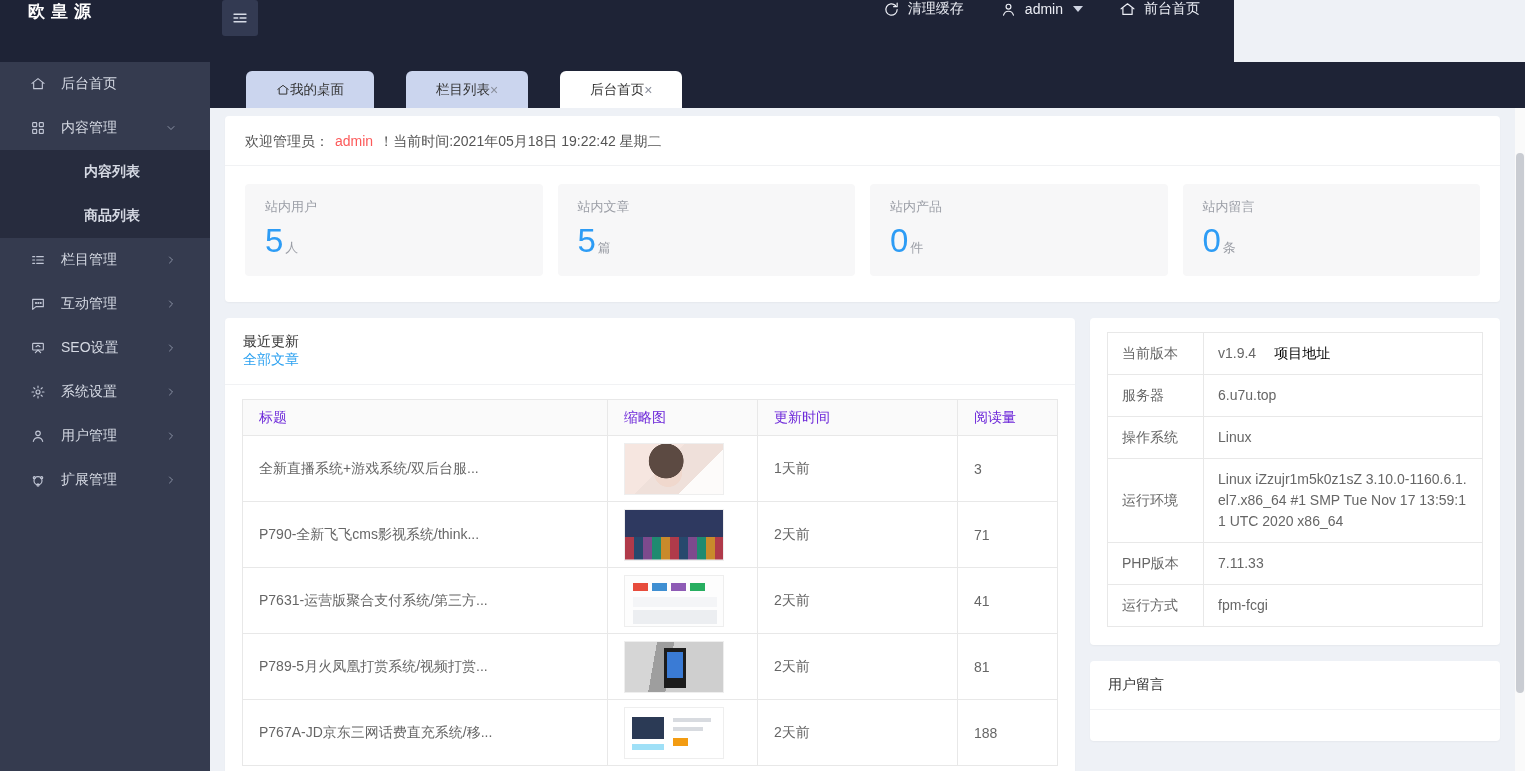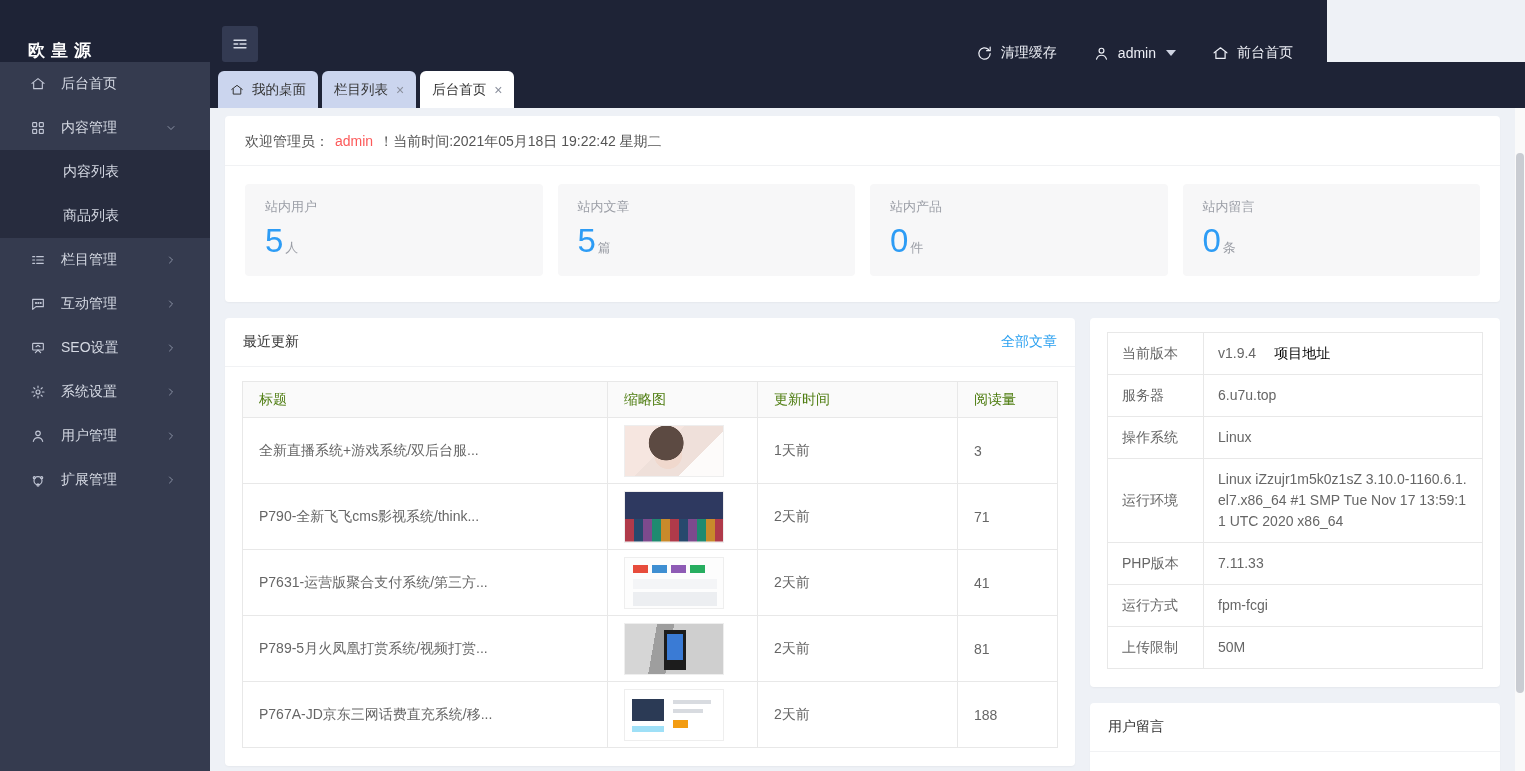--- a/index.html
+++ b/index.html
@@ -1,66 +1,66 @@
 <!DOCTYPE html>
 <html><head>
 <meta charset="utf-8">
 <style>
   * { margin:0; padding:0; box-sizing:border-box; }
   html,body { background:#eef1f6; }
   body { font-family:"Liberation Sans","DejaVu Sans",sans-serif; }
   .app { position:relative; width:1525px; height:771px; overflow:hidden; background:#eef1f6; }
 
   
-  .topbar { position:absolute; left:0; top:0; width:1327px; height:62px; background:#1e2336; display:flex; align-items:flex-end; z-index:30; }
+  .topbar { position:absolute; left:0; top:0; width:1234px; height:62px; background:#1e2336; display:flex; align-items:flex-start; z-index:30; }
   .logo { width:210px; padding-left:28px; color:#fff; font-size:17px; font-weight:bold; letter-spacing:6px; }
   .menu-toggle { width:36px; height:36px; margin-left:12px; background:#333a52; border:none; border-radius:3px; color:#d7dbe6; display:flex; align-items:center; justify-content:center; cursor:pointer; }
   .topbar-right { margin-left:auto; display:flex; align-items:center; gap:36px; padding-right:34px; color:#eceef5; font-size:14px; }
   .tb-item { display:flex; align-items:center; gap:8px; cursor:pointer; }
   .caret { width:0; height:0; border-left:5px solid transparent; border-right:5px solid transparent; border-top:6px solid #cfd4e2; margin-left:2px; }
   .ic { display:inline-flex; }
   .ic svg { stroke:currentColor; fill:none; stroke-width:1.7; stroke-linecap:round; stroke-linejoin:round; }
 
   
   .sidebar { position:absolute; left:0; top:62px; width:210px; height:709px; background:#353b4f; z-index:20; color:#d5d9e3; }
   .side-item { height:44px; display:flex; align-items:center; padding:0 18px 0 30px; font-size:14px; cursor:pointer; }
   .side-item .ic { margin-right:15px; color:#c2c7d6; }
   .side-item .chev { margin-left:auto; color:#9aa0b4; }
   .submenu { background:#272c3e; }
-  .submenu .side-item { padding-left:63px; }
+  .submenu .side-item { padding-left:84px;font-weight:bold; }
 
   
   .tabstrip { position:absolute; left:210px; top:62px; width:1315px; height:46px; background:#1e2336; display:flex; align-items:flex-end; padding-left:8px; z-index:25; }
-  .tab { display:inline-flex; align-items:center; gap:8px; height:37px; padding:0 12px; margin-right:4px; background:#cbd5ee; color:#333; font-size:13.5px; border-radius:6px 6px 0 0; cursor:pointer; }
+  .tab { display:inline-flex; align-items:center; height:37px; padding:0 30px; margin-right:4px; background:#cbd5ee; color:#333; font-size:13.5px; border-radius:6px 6px 0 0; cursor:pointer;margin-left:28px; }
   .tab.active { background:#fff; }
   .tab .close { color:#8a8f9c; font-size:14px; line-height:1; cursor:pointer; }
   .tab .ic { color:#333; }
 
   
   .content { position:absolute; left:210px; top:108px; width:1305px; height:663px; padding:8px 15px 27px; overflow:hidden; }
   .card { background:#fff; border-radius:4px; box-shadow:0 1px 2px rgba(0,0,0,.04); }
 
   .welcome-card { margin-bottom:16px; }
   .welcome-line { padding:17px 20px 14px; font-size:14px; color:#555; border-bottom:1px solid #f1f2f4; }
   .welcome-line .admin { color:#fc5a5a; margin:0 6px; }
   .stats { display:grid; grid-template-columns:repeat(4,1fr); gap:15px; padding:18px 20px 26px; }
   .stat { background:#f7f7f8; border-radius:4px; padding:14px 20px 16px; }
   .stat-label { font-size:13px; color:#9b9ea6; margin-bottom:6px; }
   .stat-num { font-size:33px; color:#2d9cf5; font-weight:400; }
   .stat-unit { font-size:13px; color:#9b9ea6; margin-left:2px; }
 
   .cols { display:flex; gap:15px; align-items:flex-start; }
-  .panel-head { display:flex; align-items:center; justify-content:space-between; padding:15px 18px; font-size:14px; color:#333; border-bottom:1px solid #f1f2f4; }
+  .panel-head { display:flex; align-items:flex-start; justify-content:space-between; padding:15px 18px; font-size:14px; color:#333; border-bottom:1px solid #f1f2f4;flex-direction:column; }
   .panel-link { color:#2aa0f0; font-size:14px; text-decoration:none; cursor:pointer; }
 
   .recent-card { width:850px; }
   .recent-body { padding:14px 17px 18px; }
   table.recent { width:100%; border-collapse:collapse; font-size:14px; color:#666; }
   table.recent th, table.recent td { border:1px solid #e8e8e8; text-align:left; padding:0 16px; font-weight:normal; }
-  table.recent th { height:36px; background:#fafafa; color:#4d7c0f; }
+  table.recent th { height:36px; background:#fafafa; color:#6d28d9; }
   table.recent td { height:66px;margin-left:48px; }
   .col-thumb { width:150px; } .col-time { width:200px; } .col-views { width:100px; }
 
   .thumb-box { width:100px; height:52px; border:1px solid #eee; background:#f5f5f5; background-repeat:no-repeat; }
   .thumb-1 { background-image:
       radial-gradient(circle at 42% 34%, #5c4a42 0 26%, transparent 27%),
       radial-gradient(circle at 44% 58%, #f0d8cd 0 22%, transparent 23%),
       linear-gradient(135deg,#f6e6e0 0 40%,#efe0da 40% 70%,#fdfbfa 70%); }
   .thumb-2 { background-image:
       repeating-linear-gradient(90deg,#b03a4a 0 9px,#27496d 9px 18px,#7d4a8d 18px 27px,#1f8a70 27px 36px,#c98a2b 36px 45px),
@@ -407,24 +407,20 @@
                 <td class="vval">Linux iZzujr1m5k0z1sZ 3.10.0-1160.6.1.el7.x86_64 #1 SMP Tue Nov 17 13:59:11 UTC 2020 x86_64</td>
               </tr>
               <tr>
                 <td class="vlabel">PHP版本</td>
                 <td class="vval">7.11.33</td>
               </tr>
               <tr>
                 <td class="vlabel">运行方式</td>
                 <td class="vval">fpm-fcgi</td>
               </tr>
-              <tr>
-                <td class="vlabel">上传限制</td>
-                <td class="vval">50M</td>
-              </tr>
             </tbody>
               </table>
           </div>
         </section>
 
         <section class="card messages-card">
           <div class="panel-head">
             <span>用户留言</span>
           </div>
         </section>

